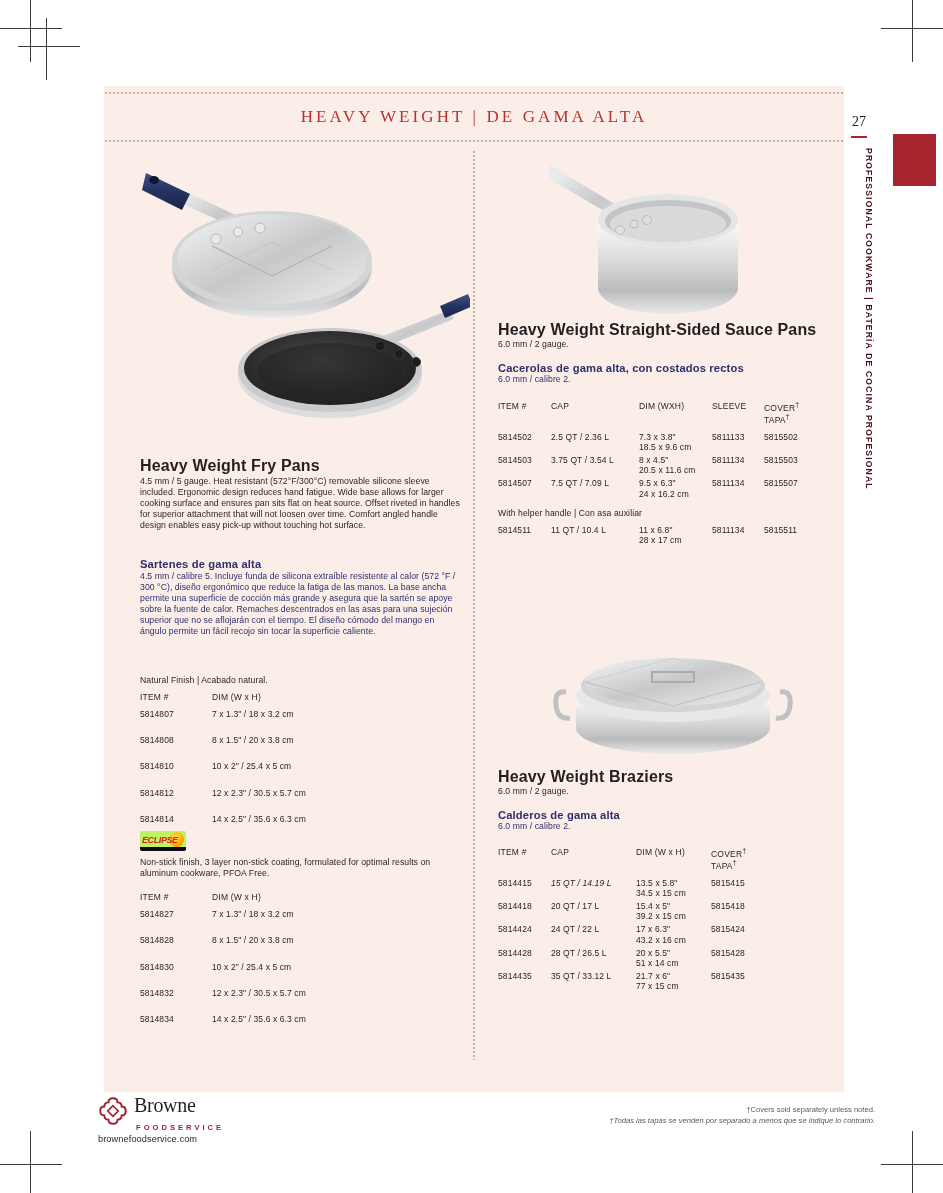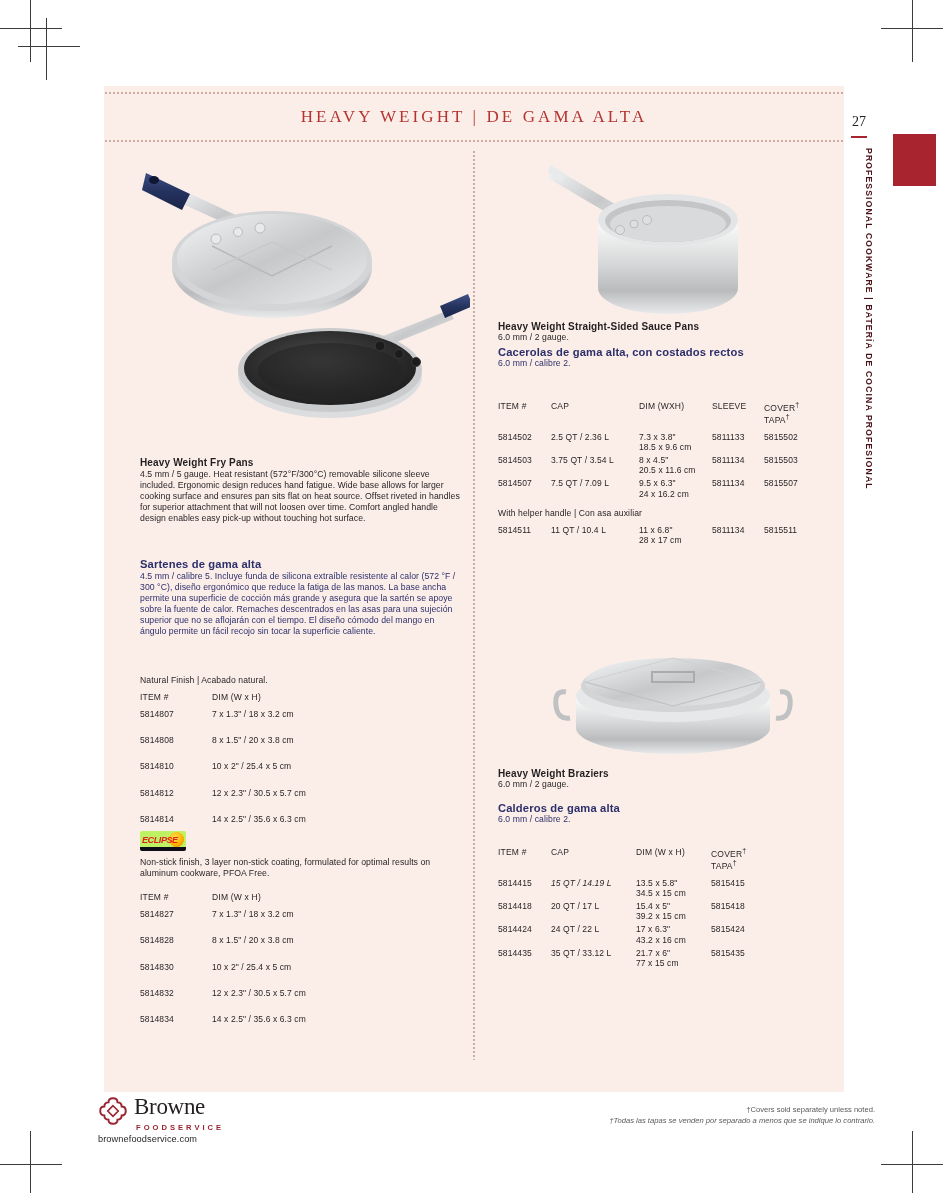--- a/index.html
+++ b/index.html
@@ -47,21 +47,21 @@
   .tabblock{position:absolute;left:893px;top:134px;width:43px;height:52px;background:#a8242f;}
   .sidetab{
     position:absolute;left:0;top:0;
     transform-origin:left top;
     transform:translate(874px,148px) rotate(90deg);
     white-space:nowrap;color:#4a1116;
     font-size:8.6px;letter-spacing:1.15px;font-weight:bold;
   }
 
   
-  .h-en{font-size:10px;color:#231f20;font-weight:bold;letter-spacing:.15px;}
+  .h-en{font-size:16px;color:#231f20;font-weight:bold;letter-spacing:.15px;}
   .h-es{font-size:11.2px;color:#2c2f6b;font-weight:bold;letter-spacing:.15px;}
   .sub{font-size:8.6px;color:#231f20;letter-spacing:.1px;}
   .sub-es{font-size:8.6px;color:#2c2f6b;letter-spacing:.1px;}
   .body-en{font-size:8.7px;line-height:11.1px;color:#231f20;letter-spacing:.05px;}
   .body-es{font-size:8.7px;line-height:11.1px;color:#2c2f6b;letter-spacing:.05px;}
 
   
   table{border-collapse:collapse;font-size:8.5px;color:#231f20;}
   th{font-weight:400;text-align:left;vertical-align:top;padding:0 0 7px 0;letter-spacing:.2px;}
   td{vertical-align:top;padding:0 0 8px 0;letter-spacing:.1px;line-height:10.2px;}
@@ -87,21 +87,21 @@
     position:absolute;right:2px;top:1px;width:15px;height:15px;border-radius:50%;
     background:radial-gradient(circle at 40% 35%, #ffe14d 0%, #ffb300 55%, #e06a00 100%);
   }
   .eclipse .band{position:absolute;left:0;bottom:0;width:100%;height:4px;background:#0d0d1a;}
 
   
   .logo{position:absolute;left:98px;top:1094px;width:200px;height:46px;}
   .logo .mark{position:absolute;left:0;top:2px;width:30px;height:30px;}
   .logo .name{
     position:absolute;left:36px;top:0px;
-    font-family:"Liberation Serif", serif;font-size:23px;color:#231f20;letter-spacing:-.3px;
+    font-family:"Liberation Serif", serif;font-size:20px;color:#231f20;letter-spacing:-.3px;
   }
   .logo .fs{
     position:absolute;left:38px;top:29px;
     font-size:7.6px;color:#9a2430;letter-spacing:3px;font-weight:bold;
   }
   .logo .url{
     position:absolute;left:0px;top:40px;
     font-size:9.2px;color:#231f20;letter-spacing:.1px;
   }
   .foot-notes{
@@ -304,21 +304,21 @@
             <td style="padding-bottom: 16px;">5814834</td>
             <td style="padding-bottom: 16px;">14 x 2.5" / 35.6 x 6.3 cm</td>
           </tr>
         </tbody>
     </table>
   </div>
 
   <div class="rcol" style="top:321px;">
     <div class="h-en">Heavy Weight Straight-Sided Sauce Pans</div>
     <div class="sub">6.0 mm / 2 gauge.</div>
-    <div class="h-es" style="margin-top:4px;">Cacerolas de gama alta, con costados rectos</div>
+    <div class="h-es" style="margin-top:13px;">Cacerolas de gama alta, con costados rectos</div>
     <div class="sub-es">6.0 mm / calibre 2.</div>
   </div>
 
   <div class="rcol" style="top:401px;">
     <table style="width:316px;">
       <thead>
           <tr>
         <th style="width:53px;">ITEM #</th>
         <th style="width:88px;">CAP</th>
         <th style="width:73px;">DIM (WXH)</th>
@@ -428,20 +428,29 @@
           <tr>
             <td style="padding-bottom: 3px;">5814424</td>
             <td style="padding-bottom: 3px;">24 QT / 22 L</td>
             <td style="padding-bottom: 3px;">
               <span class="dim2">17 x 6.3"</span>
               <span class="dim2">43.2 x 16 cm</span>
             </td>
             <td style="padding-bottom: 3px; margin-top: 40px;">5815424</td>
           </tr>
           <tr>
+            <td style="padding-bottom: 3px;">5814428</td>
+            <td style="padding-bottom: 3px;">28 QT / 26.5 L</td>
+            <td style="padding-bottom: 3px;">
+              <span class="dim2">20 x 5.5"</span>
+              <span class="dim2">51 x 14 cm</span>
+            </td>
+            <td style="padding-bottom: 3px;">5815428</td>
+          </tr>
+          <tr>
             <td style="padding-bottom: 3px;">5814435</td>
             <td style="padding-bottom: 3px;">35 QT / 33.12 L</td>
             <td style="padding-bottom: 3px;">
               <span class="dim2">21.7 x 6"</span>
               <span class="dim2">77 x 15 cm</span>
             </td>
             <td style="padding-bottom: 3px;">5815435</td>
           </tr>
         </tbody>
     </table>

